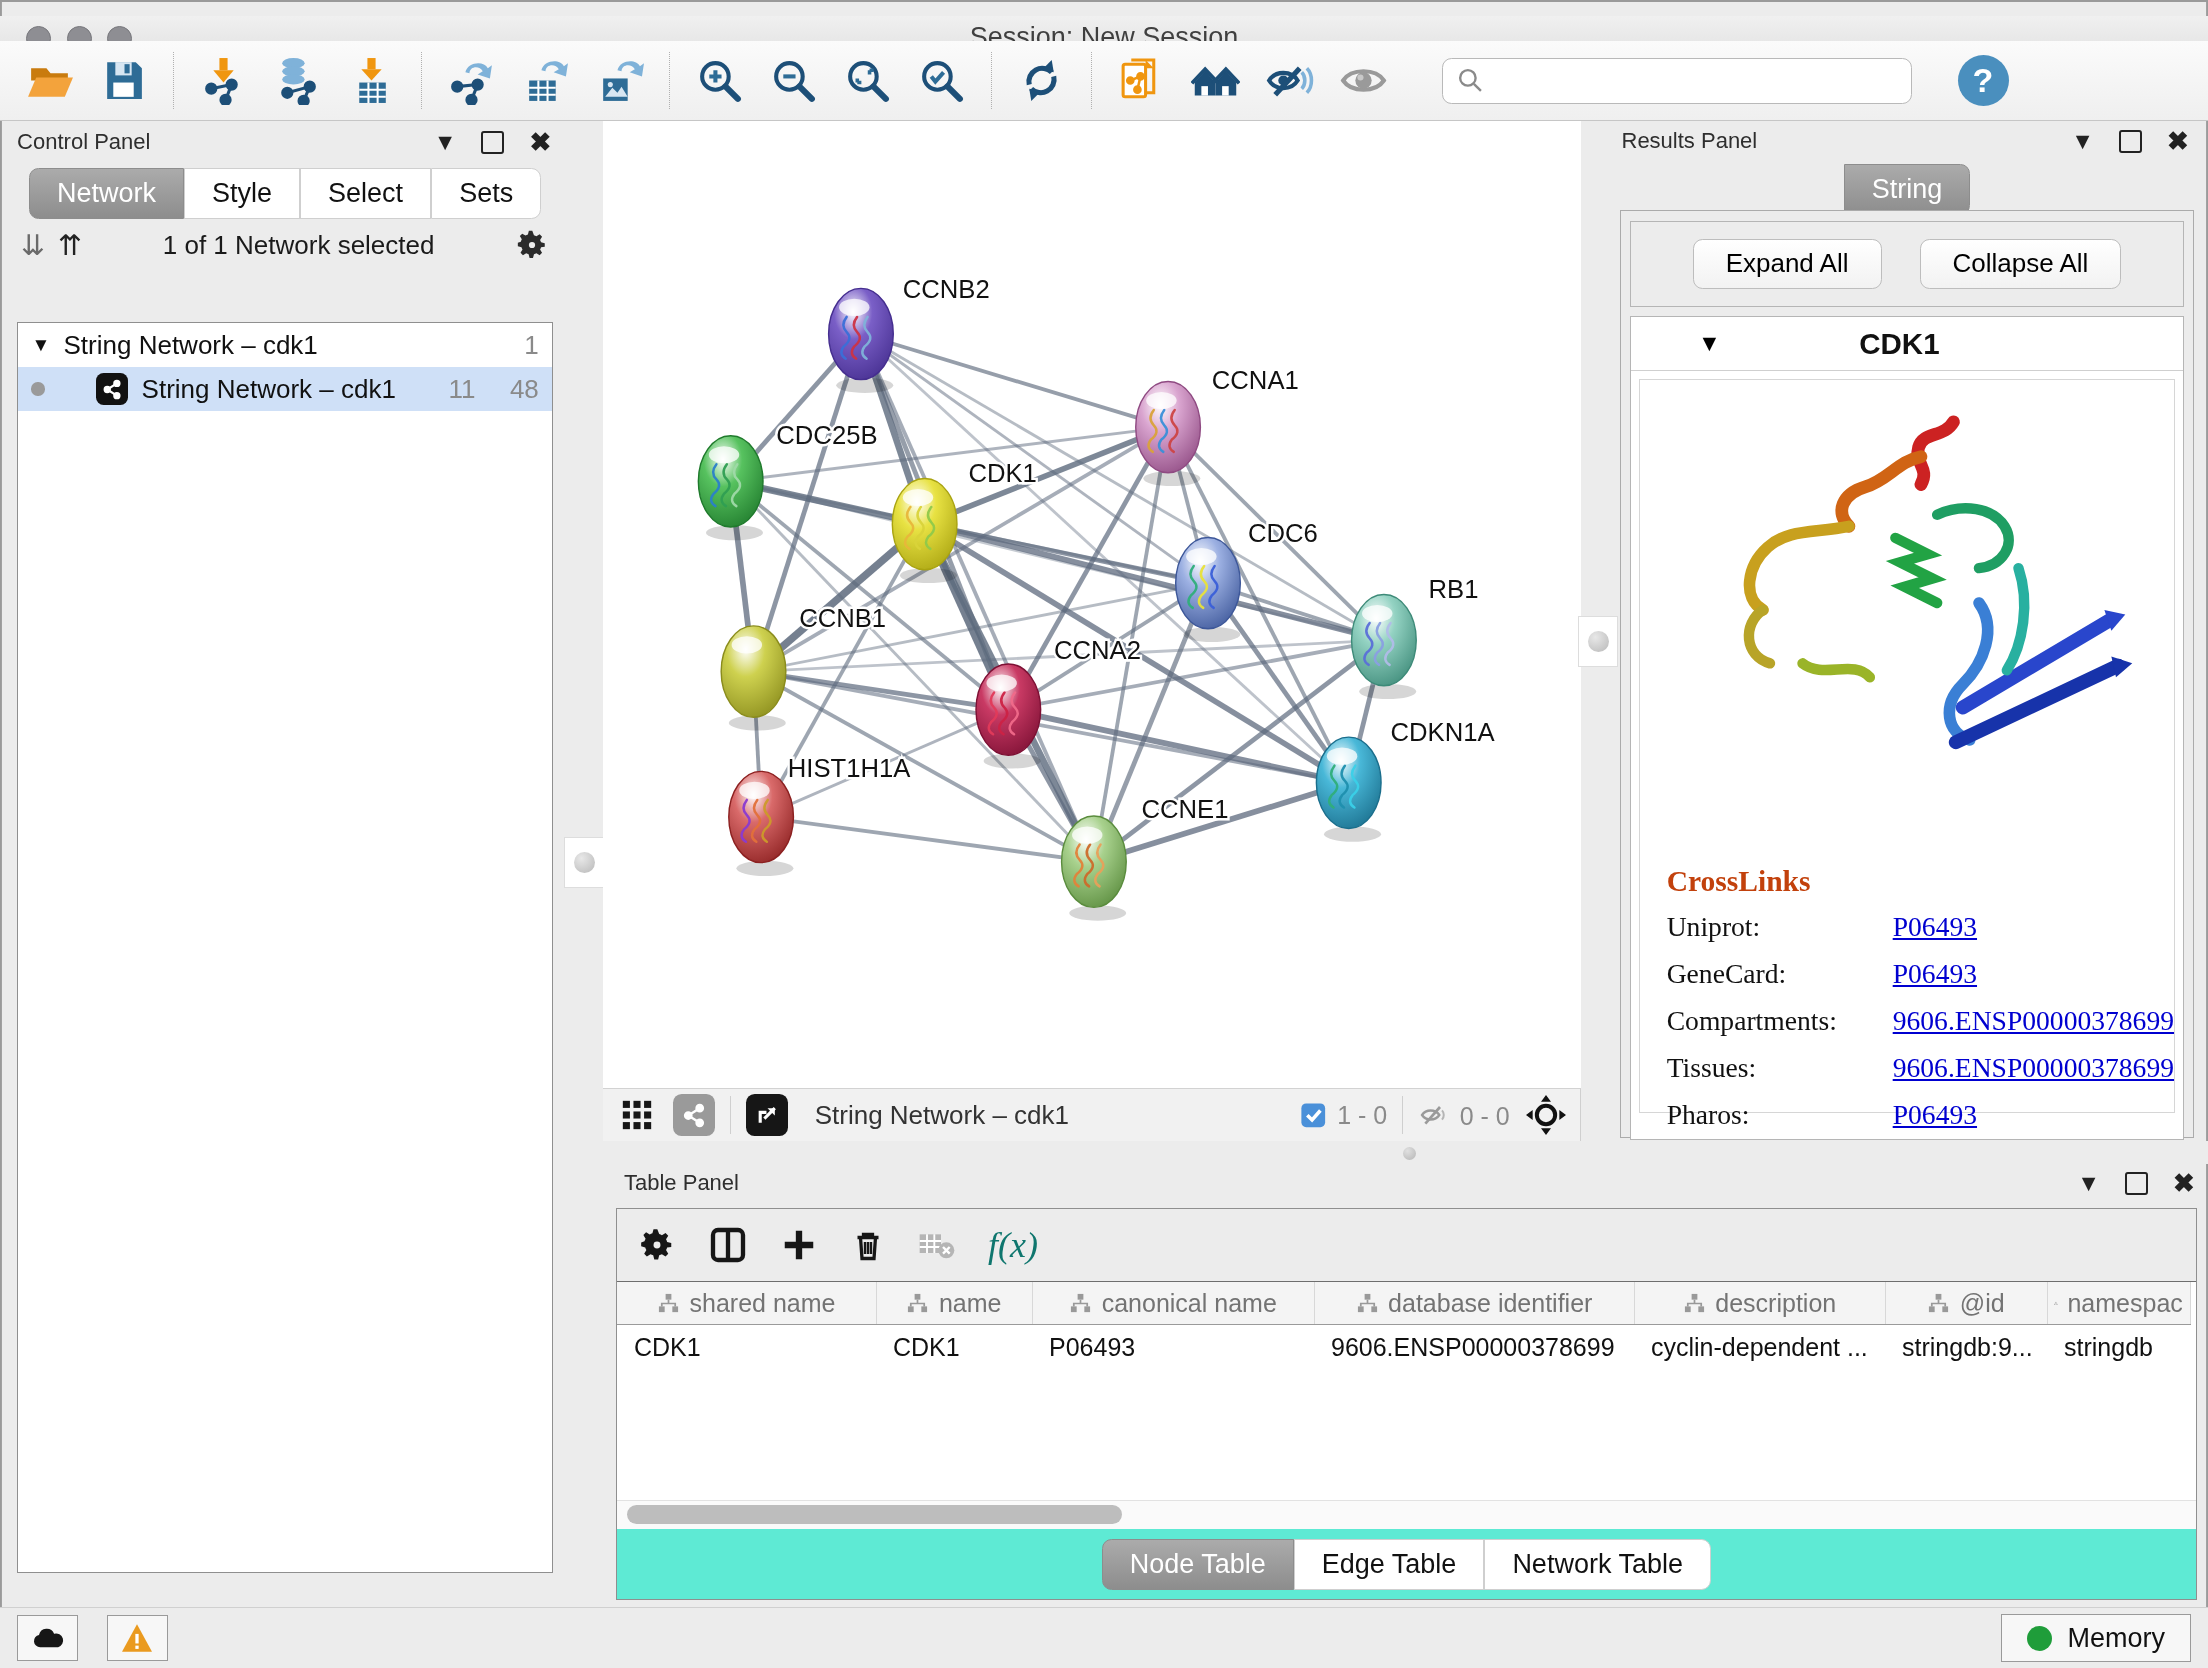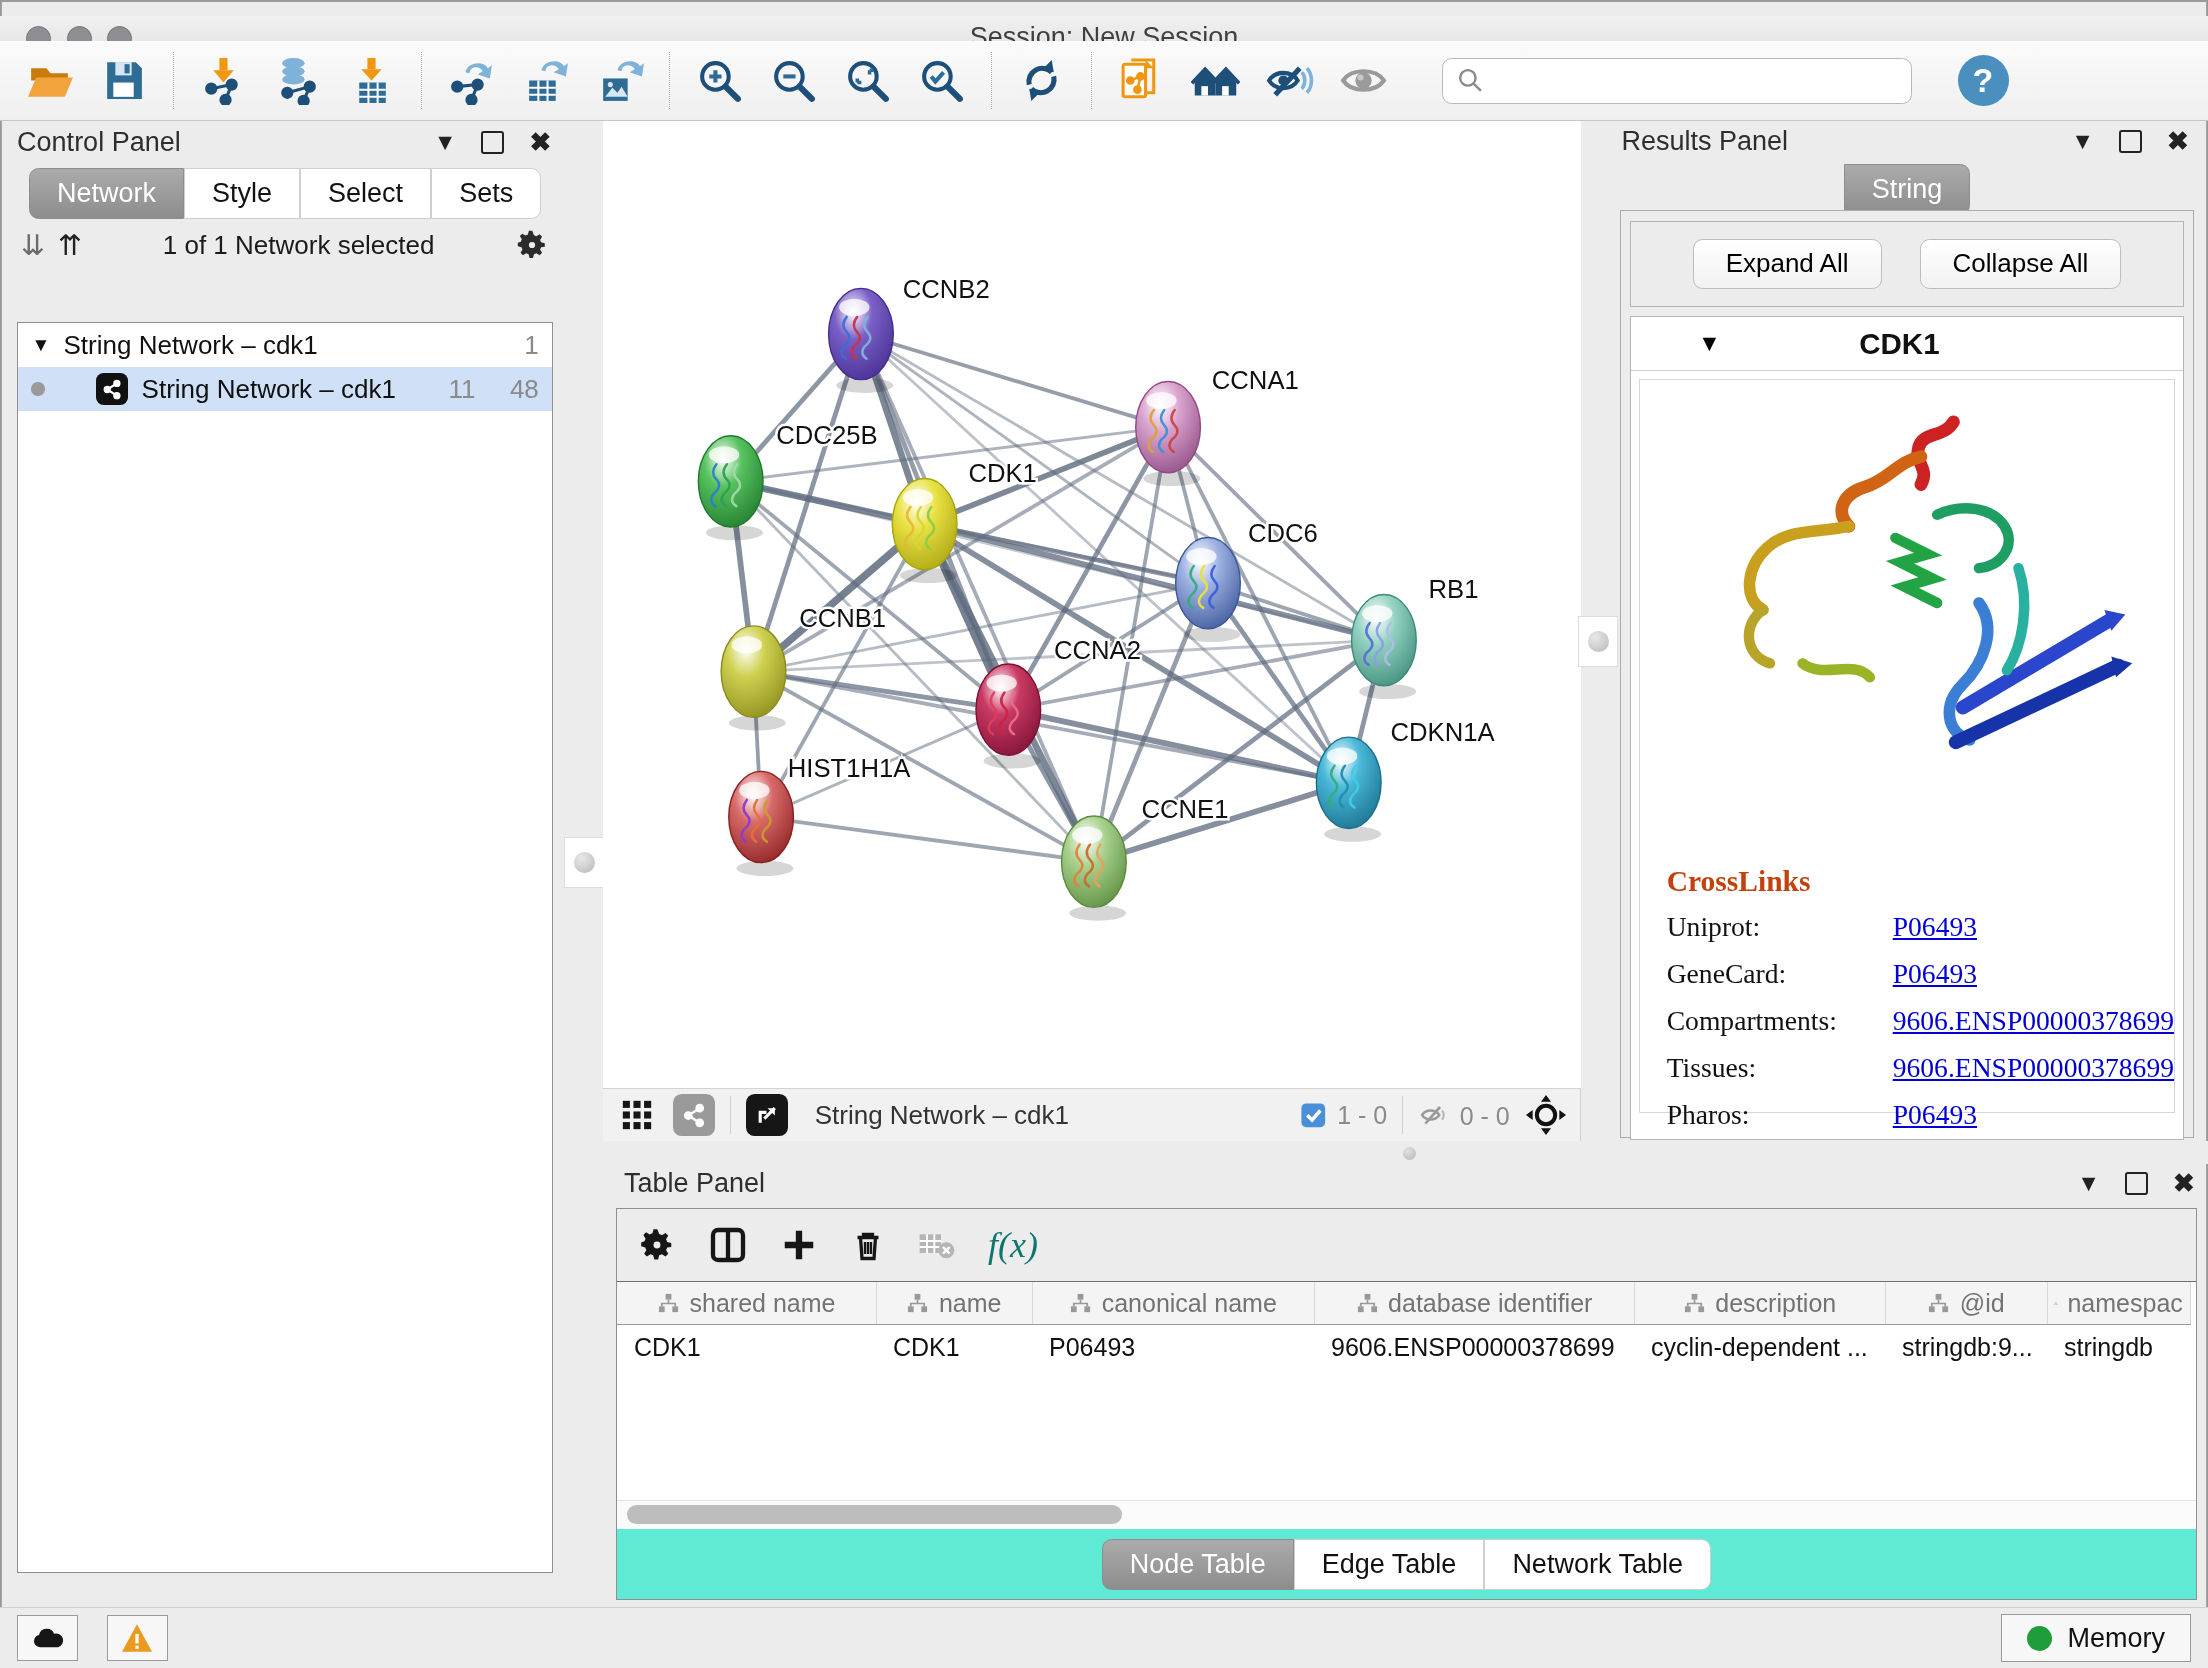--- a/index.html
+++ b/index.html
@@ -19,21 +19,21 @@
   .tb-group{display:flex;align-items:center;gap:25px;padding:0 25px;}
   .tb-sep{width:0;height:57px;border-left:1.9px dotted #b0b0b0;}
   .tb-btn{width:49px;height:49px;display:flex;align-items:center;justify-content:center;cursor:pointer;}
   .searchbox{display:flex;align-items:center;gap:9.5px;width:470px;height:46px;margin-left:28.5px;
     background:#fff;border:1.9px solid #b9b9b9;border-radius:9.5px;padding:0 13.3px;box-sizing:border-box;}
   .searchbox input{border:none;outline:none;flex:1;font-size:25px;font-family:inherit;background:transparent;}
   .help-btn{width:51px;height:51px;border-radius:50%;background:#4a8fbe;color:#fff;
     display:flex;align-items:center;justify-content:center;font-size:34px;font-weight:bold;
     margin-left:46px;cursor:pointer;}
   
-  .panel-title{font-size:27px;color:#2e2e2e;}
+  .panel-title{font-size:22px;color:#2e2e2e;}
   .wc{display:flex;align-items:center;gap:25px;}
   .wc-tri{font-size:23px;color:#222;line-height:1;}
   .wc-box{width:19px;height:19px;border:2.4px solid #222;border-radius:2.9px;}
   .wc-x{font-size:26px;color:#222;font-weight:bold;line-height:1;}
   .tab{display:inline-flex;align-items:center;justify-content:center;height:49px;padding:0 27px;
     background:#fff;border:1px solid #cfcfcf;font-size:27px;color:#111;cursor:pointer;}
   .tab.first{border-radius:9.5px 0 0 9.5px;}
   .tab.last{border-radius:0 9.5px 9.5px 0;}
   .tab.active{background:linear-gradient(#ababab,#8d8d8d);color:#fff;border-color:#8d8d8d;}
   

